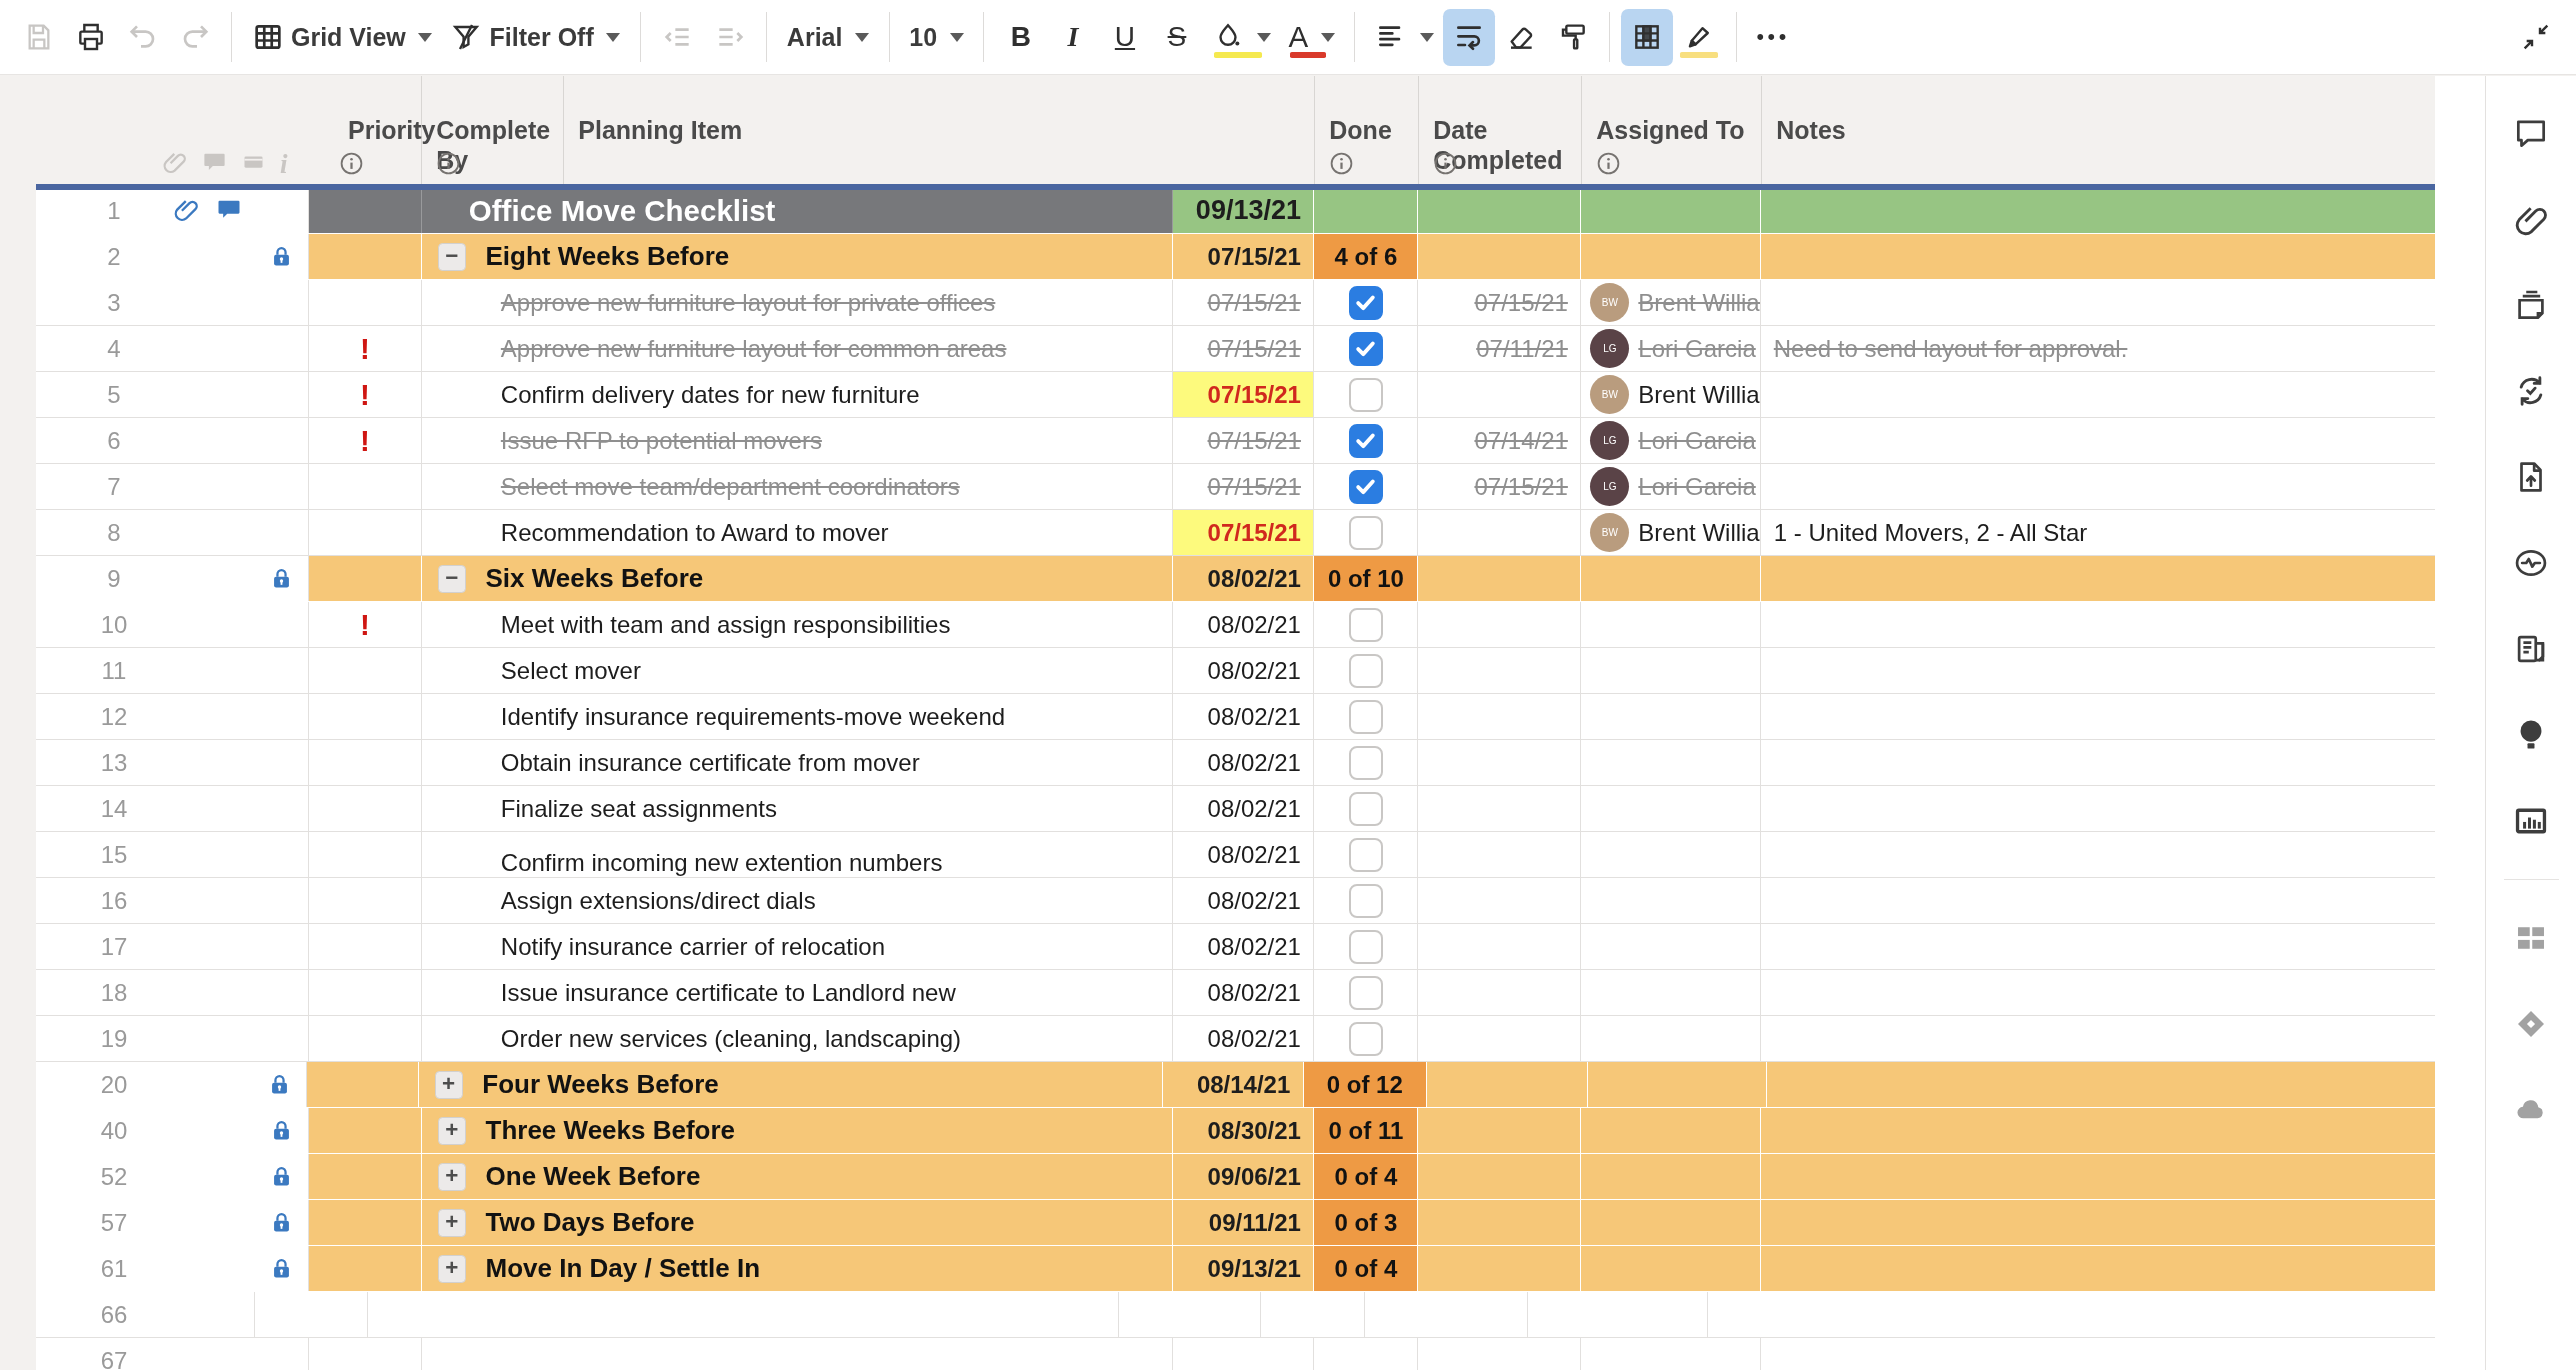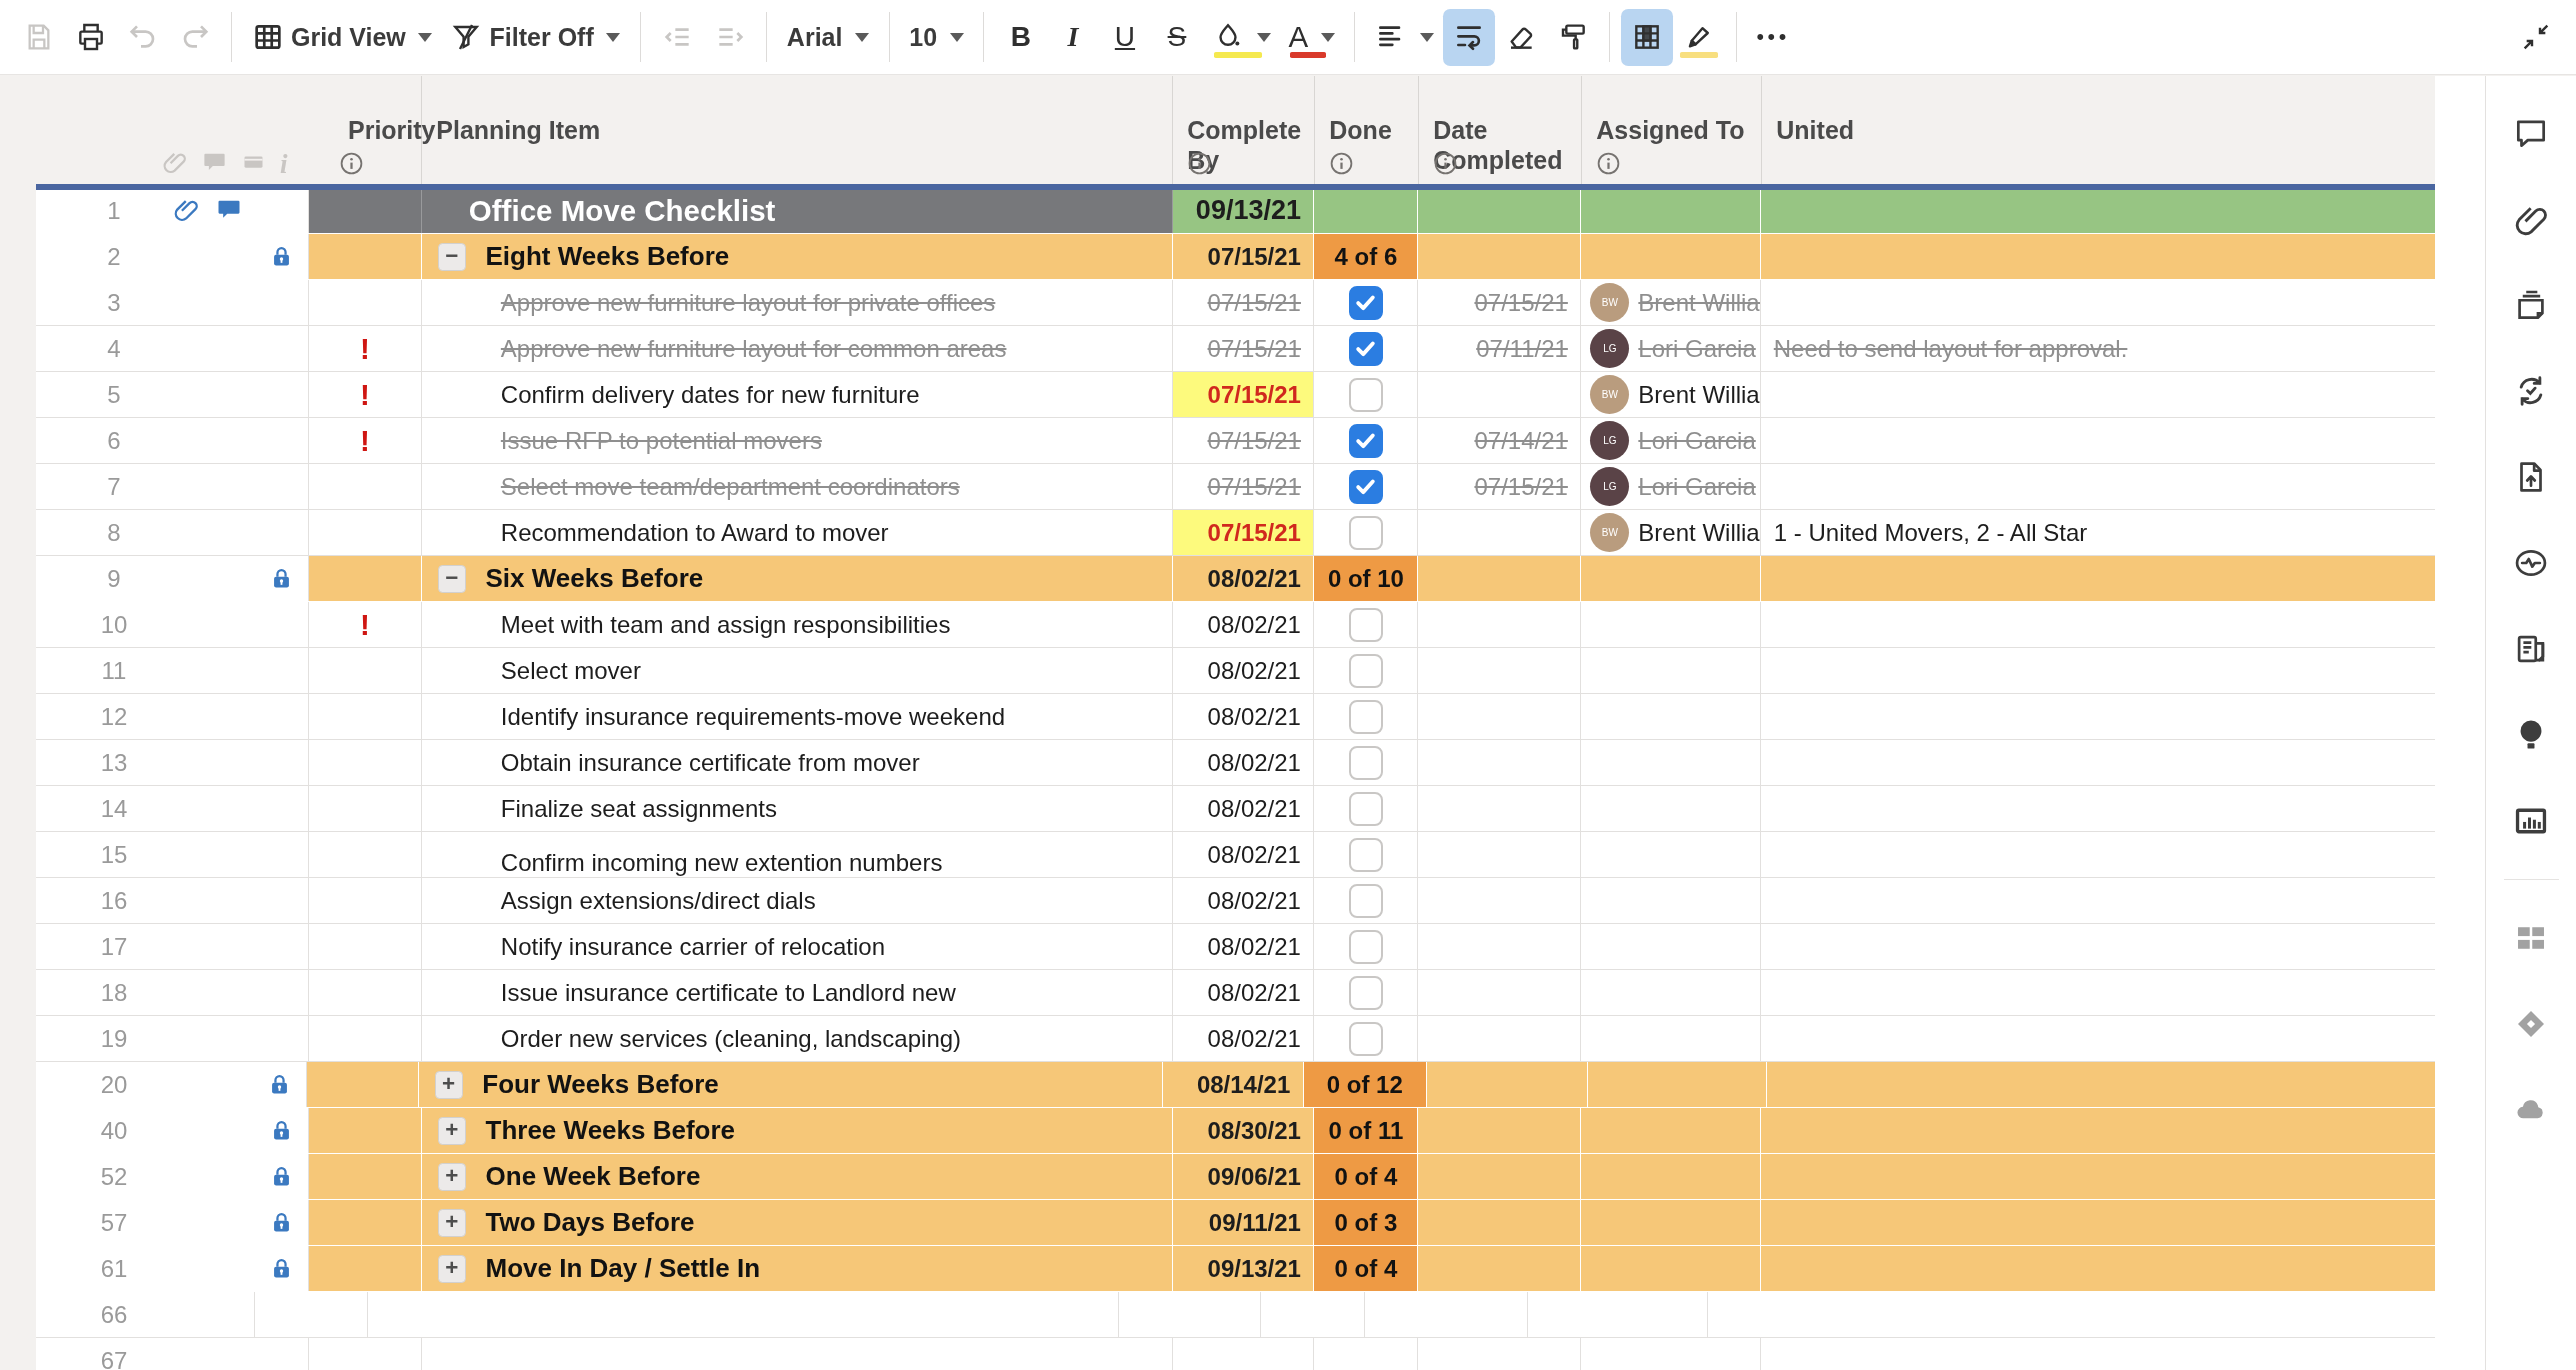--- a/index.html
+++ b/index.html
@@ -289,31 +289,31 @@
         </span>
       </div>
       <div class="hcell center" style="width: 113px;">
         <span class="lbl">Priority</span>
         <span class="info"><svg viewBox="0 0 24 24" width="27" height="27" fill="none" stroke="#767370" stroke-width="1.6">
             <circle cx="12" cy="12" r="8.8"></circle>
             <circle cx="12" cy="8.2" r="1.15" fill="#767370" stroke="none"></circle>
             <path d="M12 11.2v5.6" stroke-width="2"></path>
           </svg></span>
       </div>
-      <div class="hcell" style="width: 751px;">
-        <span class="lbl">Planning Item</span>
-      </div>
       <div class="hcell" style="width: 142px;">
         <span class="lbl">Complete By</span>
         <span class="info"><svg viewBox="0 0 24 24" width="27" height="27" fill="none" stroke="#767370" stroke-width="1.6">
             <circle cx="12" cy="12" r="8.8"></circle>
             <circle cx="12" cy="8.2" r="1.15" fill="#767370" stroke="none"></circle>
             <path d="M12 11.2v5.6" stroke-width="2"></path>
           </svg></span>
       </div>
+      <div class="hcell" style="width: 751px;">
+        <span class="lbl">Planning Item</span>
+      </div>
       <div class="hcell" style="width: 104px;">
         <span class="lbl">Done</span>
         <span class="info"><svg viewBox="0 0 24 24" width="27" height="27" fill="none" stroke="#767370" stroke-width="1.6">
             <circle cx="12" cy="12" r="8.8"></circle>
             <circle cx="12" cy="8.2" r="1.15" fill="#767370" stroke="none"></circle>
             <path d="M12 11.2v5.6" stroke-width="2"></path>
           </svg></span>
       </div>
       <div class="hcell" style="width: 163px;">
         <span class="lbl">Date Completed</span>
@@ -325,21 +325,21 @@
       </div>
       <div class="hcell" style="width: 180px;">
         <span class="lbl">Assigned To</span>
         <span class="info"><svg viewBox="0 0 24 24" width="27" height="27" fill="none" stroke="#767370" stroke-width="1.6">
             <circle cx="12" cy="12" r="8.8"></circle>
             <circle cx="12" cy="8.2" r="1.15" fill="#767370" stroke="none"></circle>
             <path d="M12 11.2v5.6" stroke-width="2"></path>
           </svg></span>
       </div>
       <div class="hcell" style="width: 674px;">
-        <span class="lbl">United</span>
+        <span class="lbl">Notes</span>
       </div>
     </div>
   <div class="selline"></div>
   <div class="rows" id="rows">
       <div class="row r-title">
         <div class="cell rowhead" style="width: 273px;">
           <span class="rownum">1</span>
           <span class="rowicons">
             <span><svg viewBox="0 0 24 24" fill="none" stroke="currentColor" stroke-width="2">
                 <path d="M8.5 13.5 15 7a3.6 3.6 0 0 1 5.1 5.1l-8 8a5.4 5.4 0 0 1-7.6-7.6L11.8 5.2"></path>

